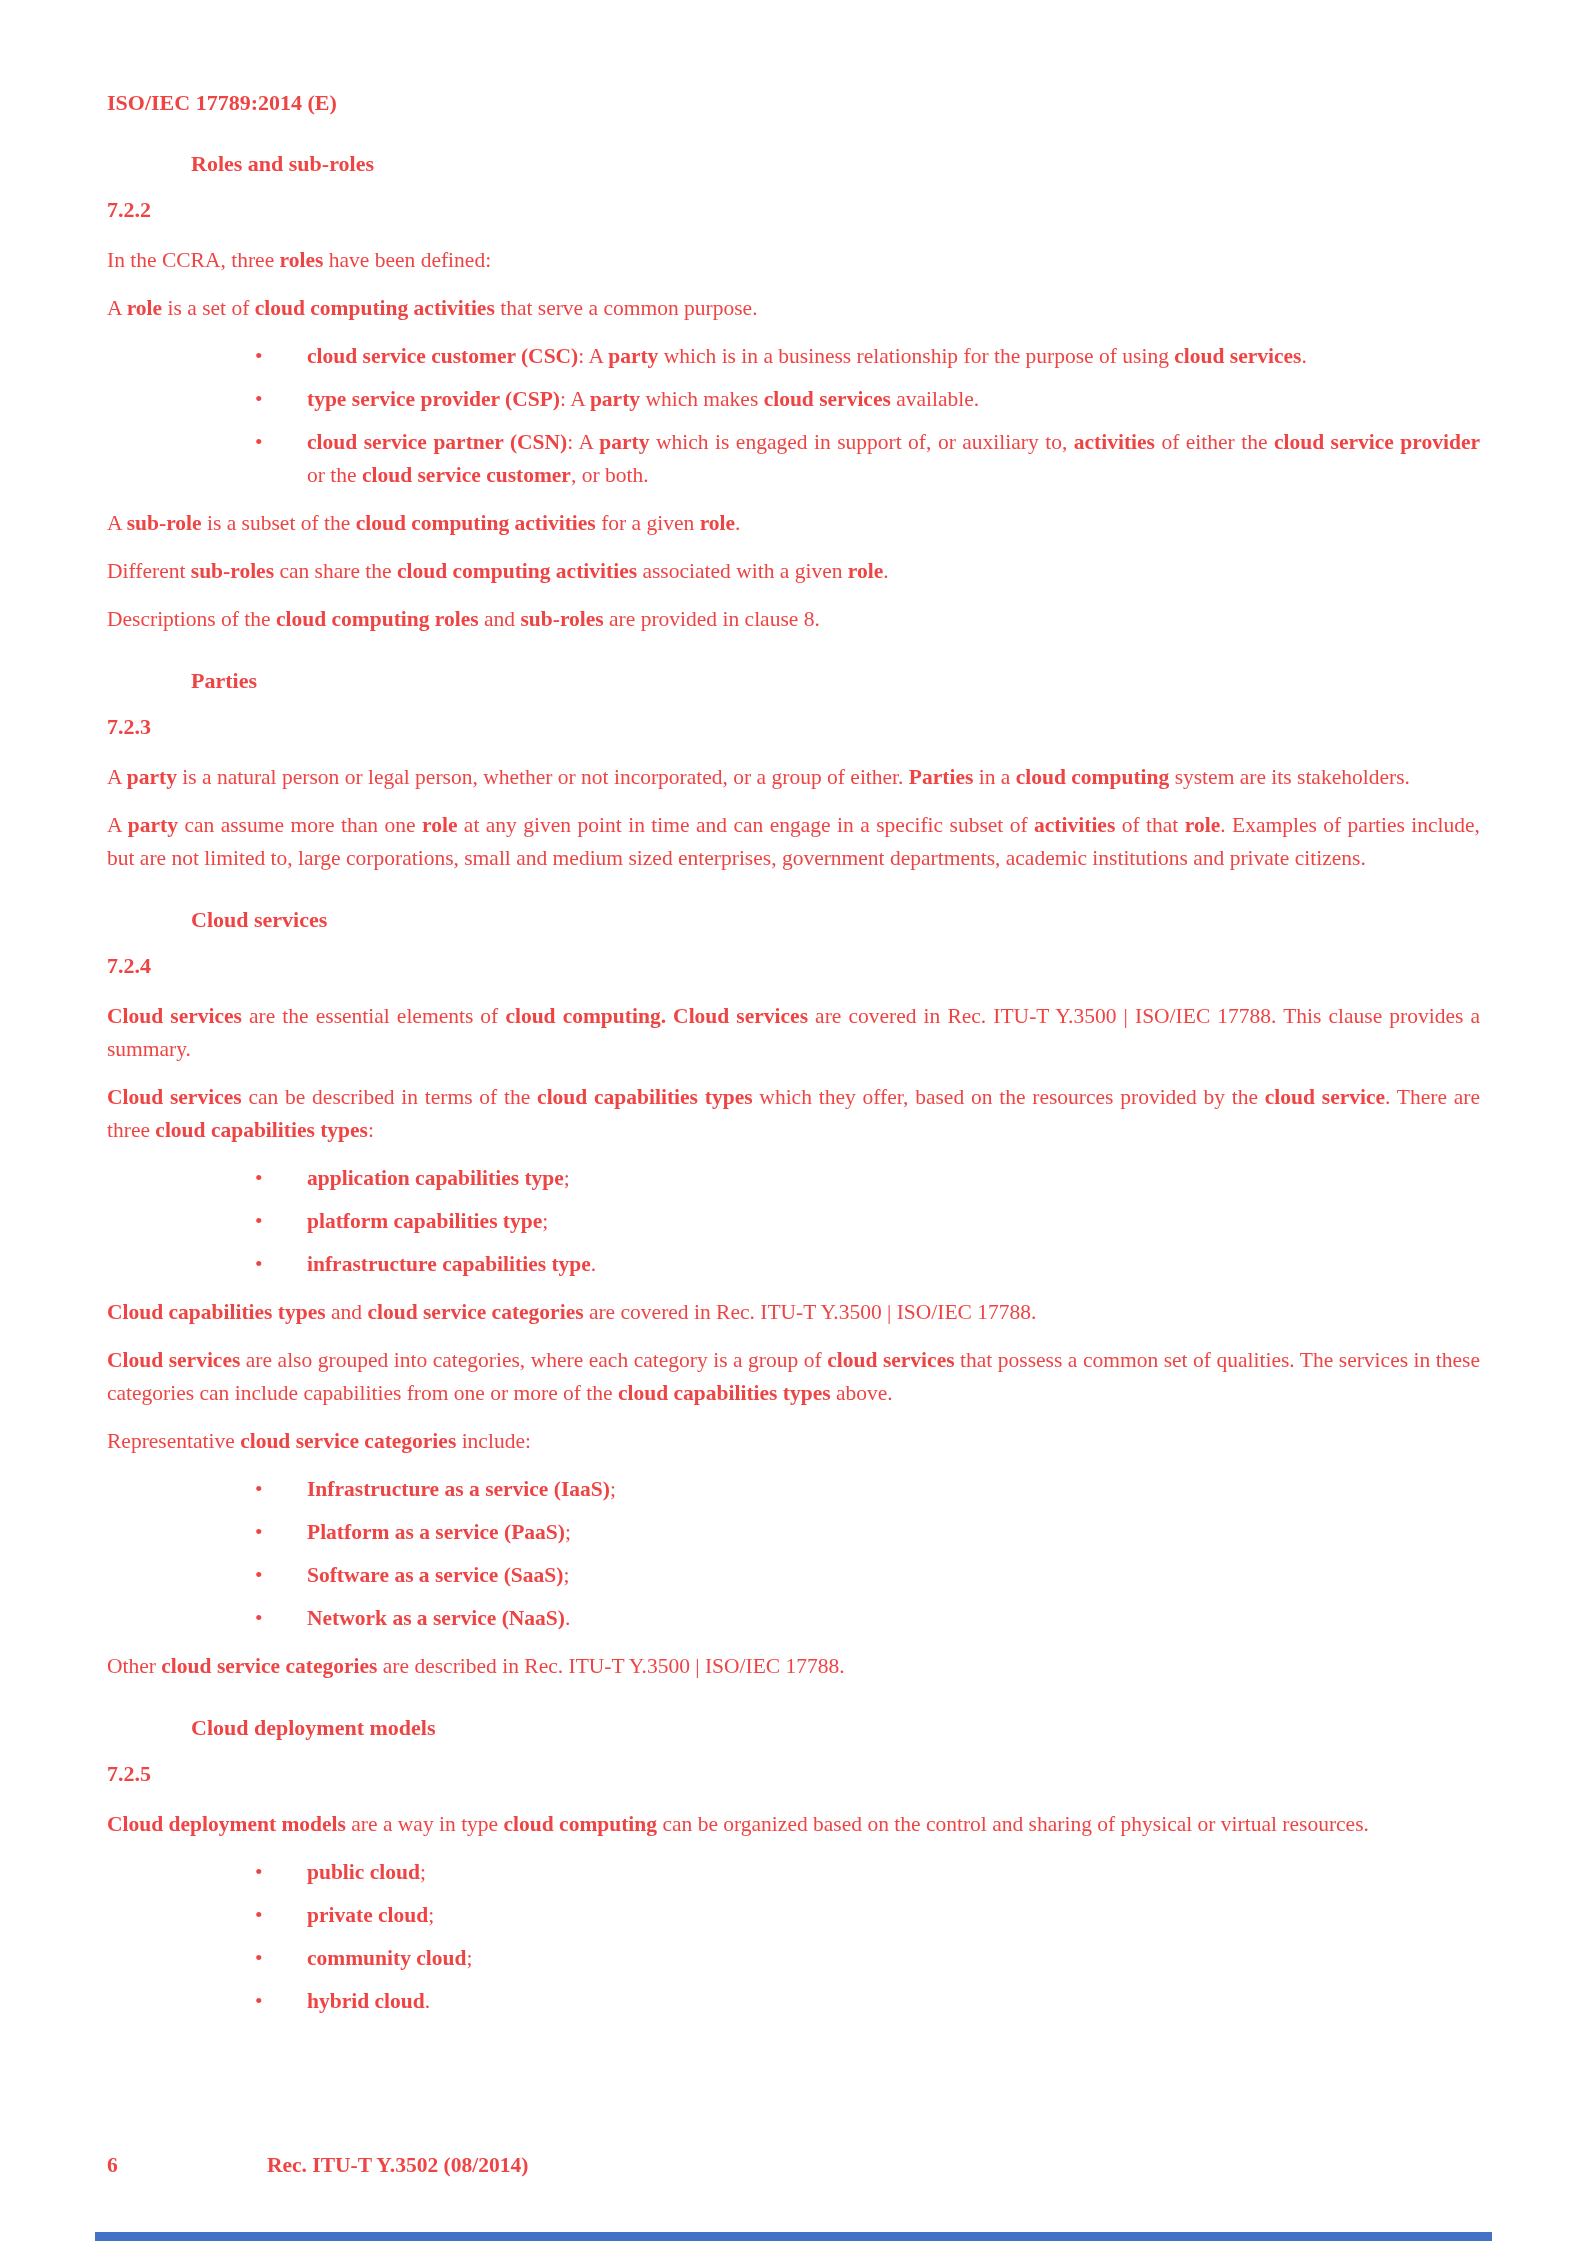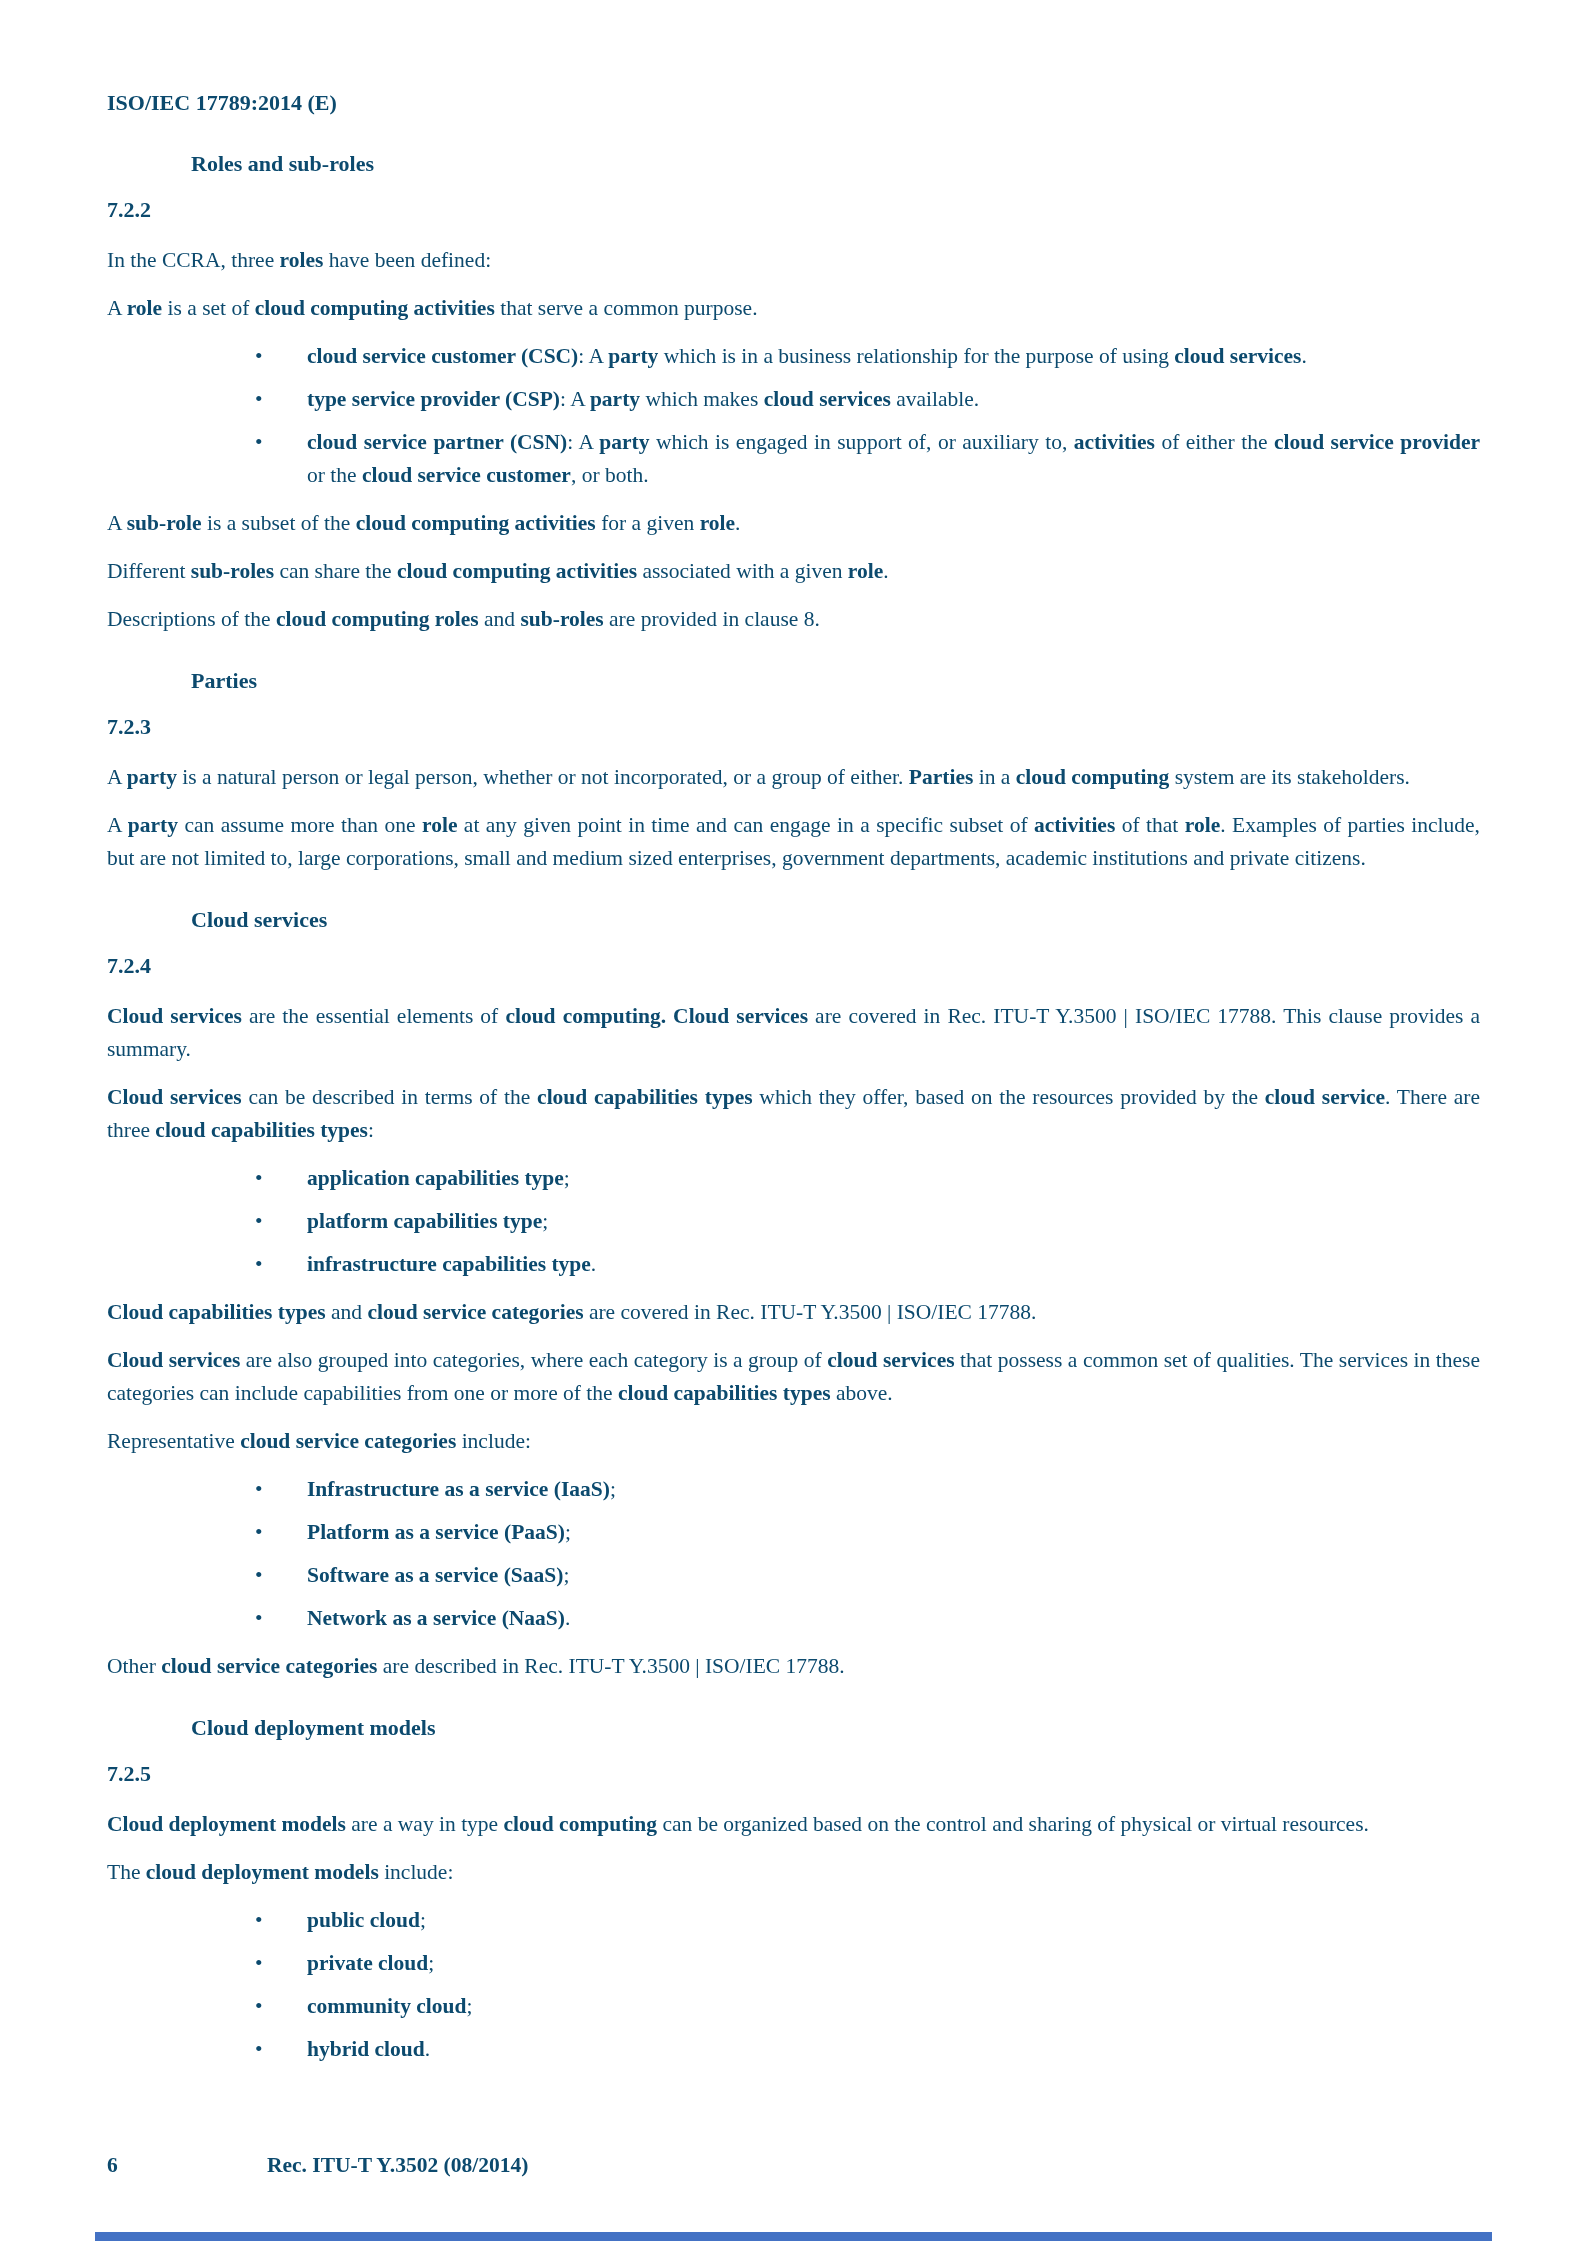--- a/index.html
+++ b/index.html
@@ -2,21 +2,21 @@
 <html><head>
 <meta charset="utf-8">
 <style>
   html, body { margin: 0; padding: 0; background: #ffffff; }
   .page {
     position: relative;
     width: 1587px;
     height: 2244px;
     background: #ffffff;
     font-family: "Liberation Serif", "DejaVu Serif", serif;
-    color: #0c4a6e;
+    color: #ef4444;
     overflow: hidden;
   }
   .content {
     position: absolute;
     left: 107px;
     right: 107px;
     top: 86px;
   }
   .doc-header {
     font-weight: bold;
@@ -119,21 +119,20 @@
           <div class="bullet-item"><span class="marker">•</span><span class="b">Platform as a service (PaaS)</span><span>;</span></div>
           <div class="bullet-item"><span class="marker">•</span><span class="b">Software as a service (SaaS)</span><span>;</span></div>
           <div class="bullet-item"><span class="marker">•</span><span class="b">Network as a service (NaaS)</span><span>.</span></div>
         </div>
         <p class="para"><span>Other </span><span class="b">cloud service categories</span><span> are described in Rec. ITU-T Y.3500 | ISO/IEC 17788.</span></p>
         <div class="section-heading">
           <span class="sec-num">7.2.5</span>
           <span class="sec-title">Cloud deployment models</span>
         </div>
         <p class="para"><span class="b">Cloud deployment models</span><span> are a way in type </span><span class="b">cloud computing</span><span> can be organized based on the control and sharing of physical or virtual resources.</span></p>
-        <p class="para"><span>The </span><span class="b">cloud deployment models</span><span> include:</span></p>
         <div class="bullet-list">
           <div class="bullet-item"><span class="marker">•</span><span class="b">public cloud</span><span>;</span></div>
           <div class="bullet-item"><span class="marker">•</span><span class="b">private cloud</span><span>;</span></div>
           <div class="bullet-item"><span class="marker">•</span><span class="b">community cloud</span><span>;</span></div>
           <div class="bullet-item"><span class="marker">•</span><span class="b">hybrid cloud</span><span>.</span></div>
         </div>
       </div>
   </div>
 
   <div class="footer">

